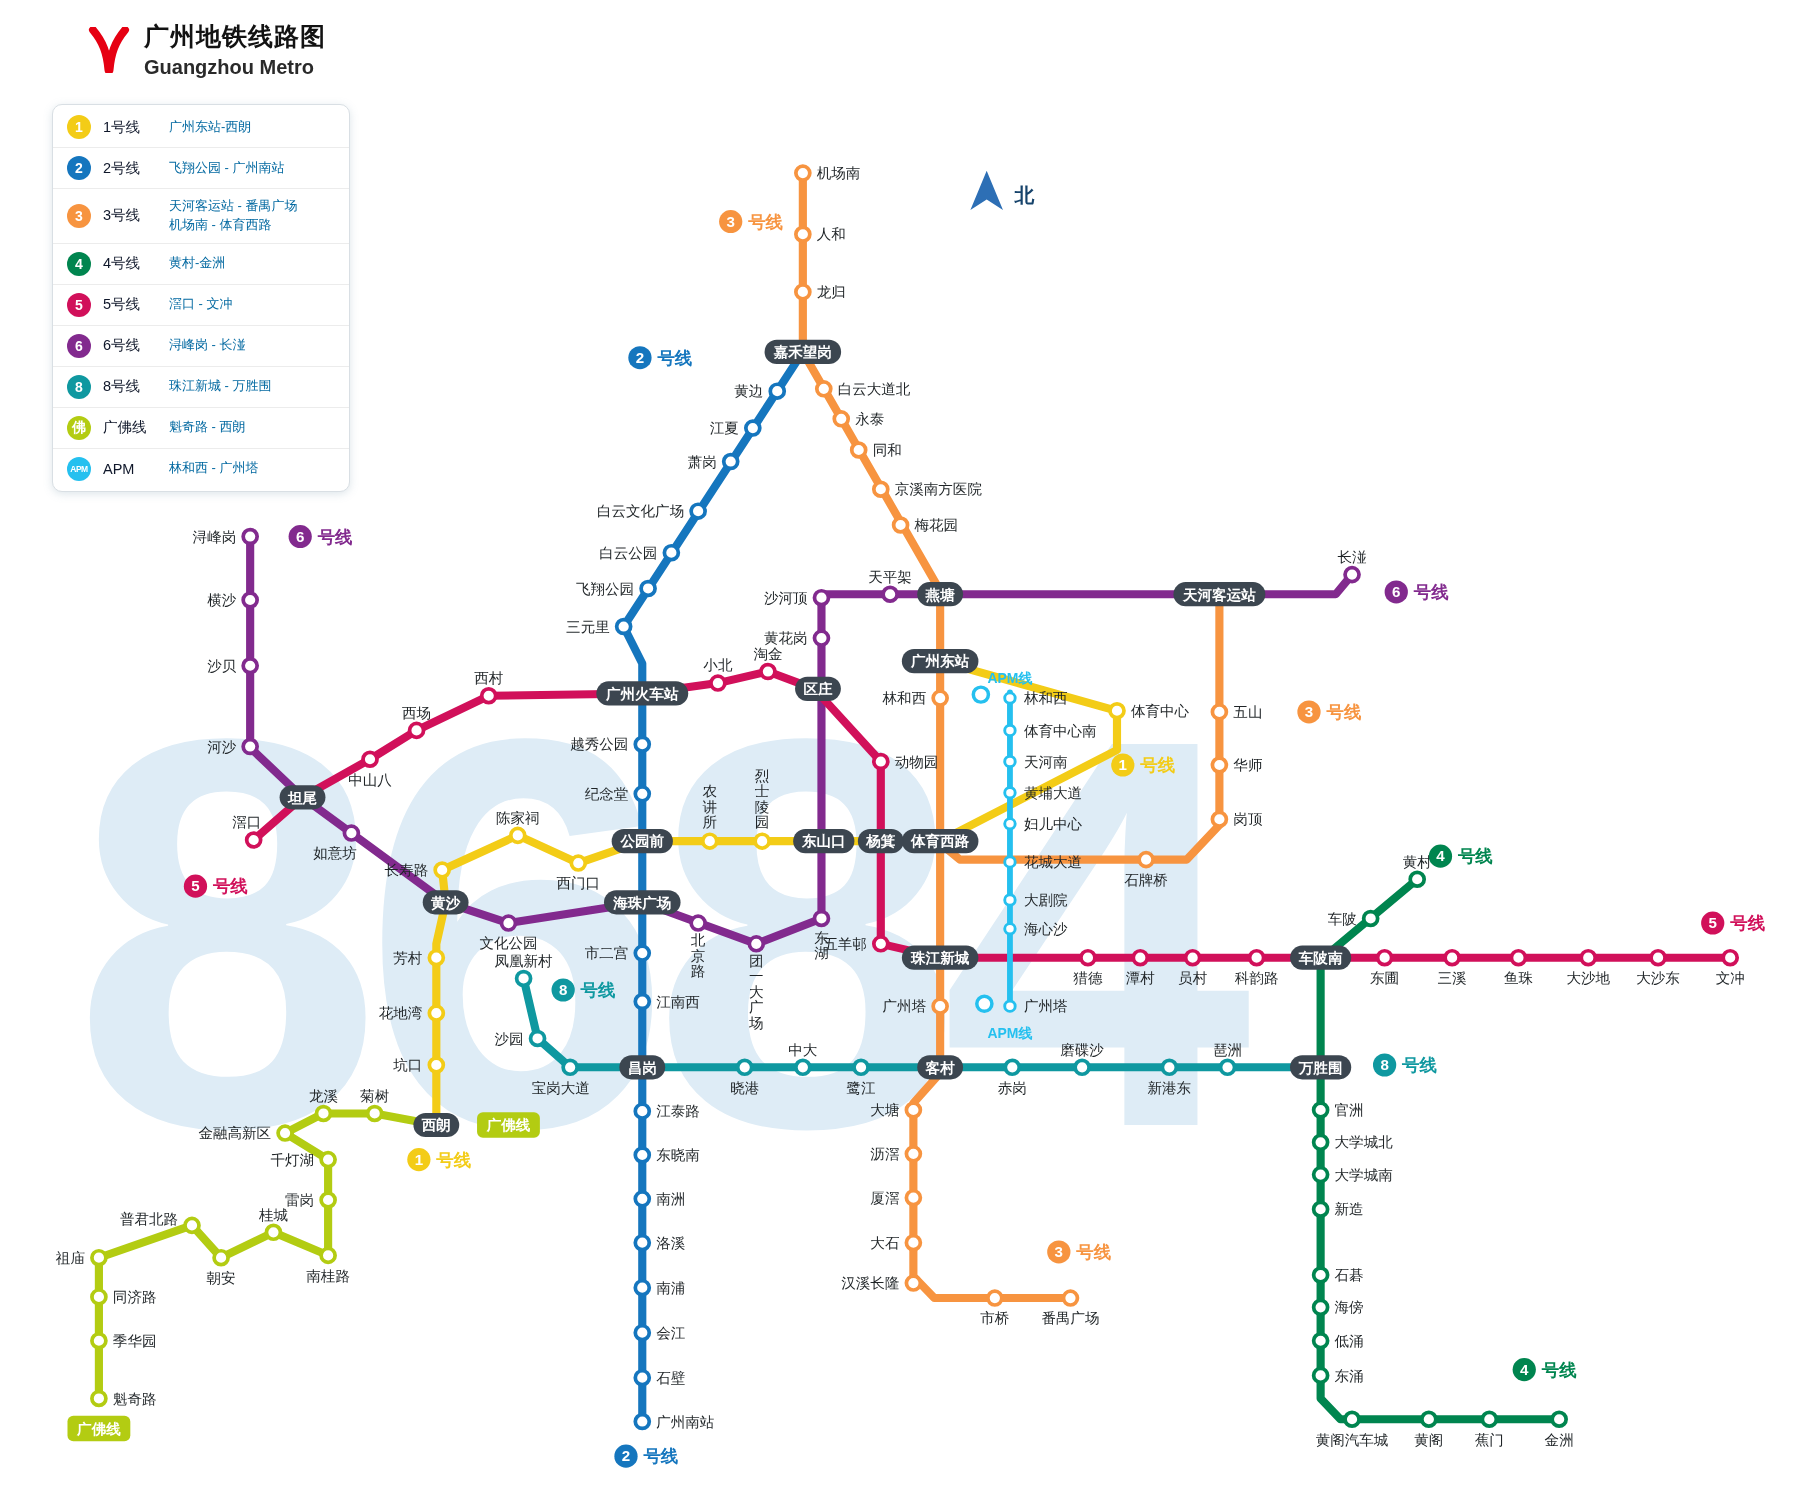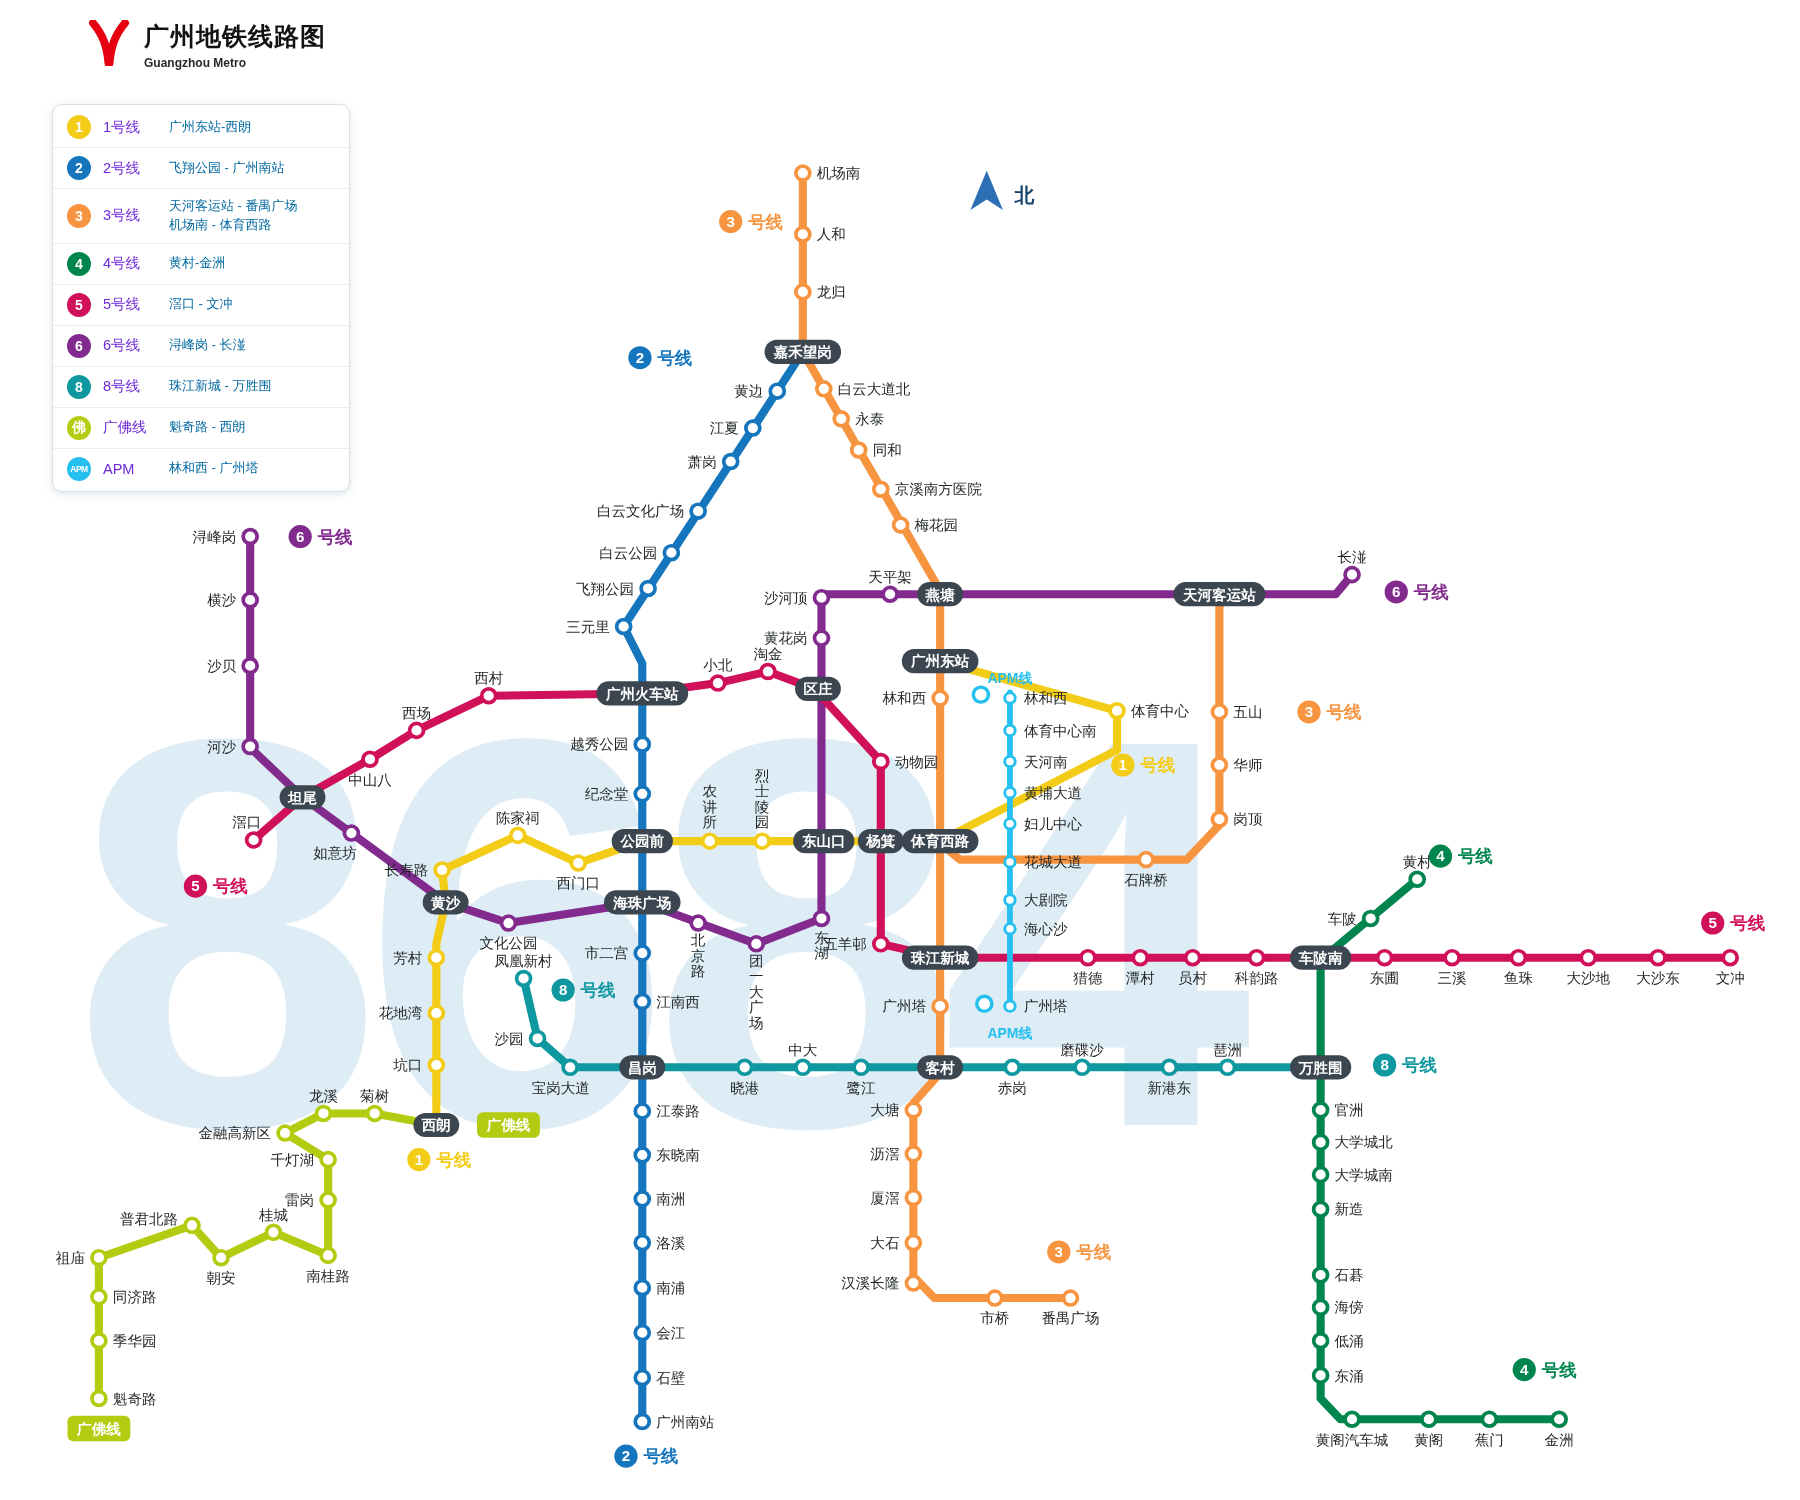--- a/index.html
+++ b/index.html
@@ -1,28 +1,28 @@
 <!DOCTYPE html>
 <html><head>
 <meta charset="utf-8">
 <style>
 *{margin:0;padding:0;box-sizing:border-box}
 html,body{width:1800px;height:1500px;background:#fff;overflow:hidden;font-family:"Liberation Sans","DejaVu Sans",sans-serif}
 #stage{position:relative;width:1800px;height:1500px}
 #metro-svg{position:absolute;left:0;top:0}
-#header{position:absolute;left:86px;top:20px;display:flex;align-items:flex-start;gap:12px;z-index:5}
+#header{position:absolute;left:86px;top:20px;display:flex;align-items:center;gap:12px;z-index:5}
 #logo svg{display:block}
 #title{font-size:25px;font-weight:bold;color:#121212;letter-spacing:1px}
-#subtitle{font-size:12px;font-weight:bold;color:#2a2a2a;margin-top:3px}
+#subtitle{font-size:20px;font-weight:bold;color:#2a2a2a;margin-top:3px}
 #legend{position:absolute;left:52px;top:104px;width:298px;background:#fff;border:1px solid #d9dfe4;border-radius:10px;box-shadow:0 2px 8px rgba(120,150,170,.25);z-index:5;padding:2px 0}
 .lg-row{display:flex;align-items:center;padding:8px 14px;border-bottom:1px solid #ececec}
 .lg-row:last-child{border-bottom:none}
 .lg-badge{flex:0 0 24px;width:24px;height:24px;border-radius:50%;color:#fff;font-weight:bold;font-size:14px;display:flex;align-items:center;justify-content:center}
 .lg-badge.small{font-size:8.5px;letter-spacing:-.5px}
-.lg-name{width:66px;margin-left:12px;font-size:14.5px;color:#6d28d9}
+.lg-name{width:66px;margin-left:12px;font-size:14.5px;color:#0f172a}
 .lg-desc{flex:1;font-size:13px;color:#0369a1;line-height:1.45}
 .wm{font-size:480px;font-weight:bold;fill:#DEECF6;letter-spacing:-18px}
 .slb{font-size:12.5px;fill:#1f2427}
 .plb{font-size:12.5px;font-weight:bold;fill:#fff}
 .bnum{font-size:13px;font-weight:bold;fill:#fff}
 .btxt{font-size:15px;font-weight:bold}
 .apmt{font-size:12px;font-weight:bold}
 .north{font-size:17px;font-weight:bold;fill:#16436b}
 text{font-family:"Liberation Sans","DejaVu Sans",sans-serif}
 </style>

